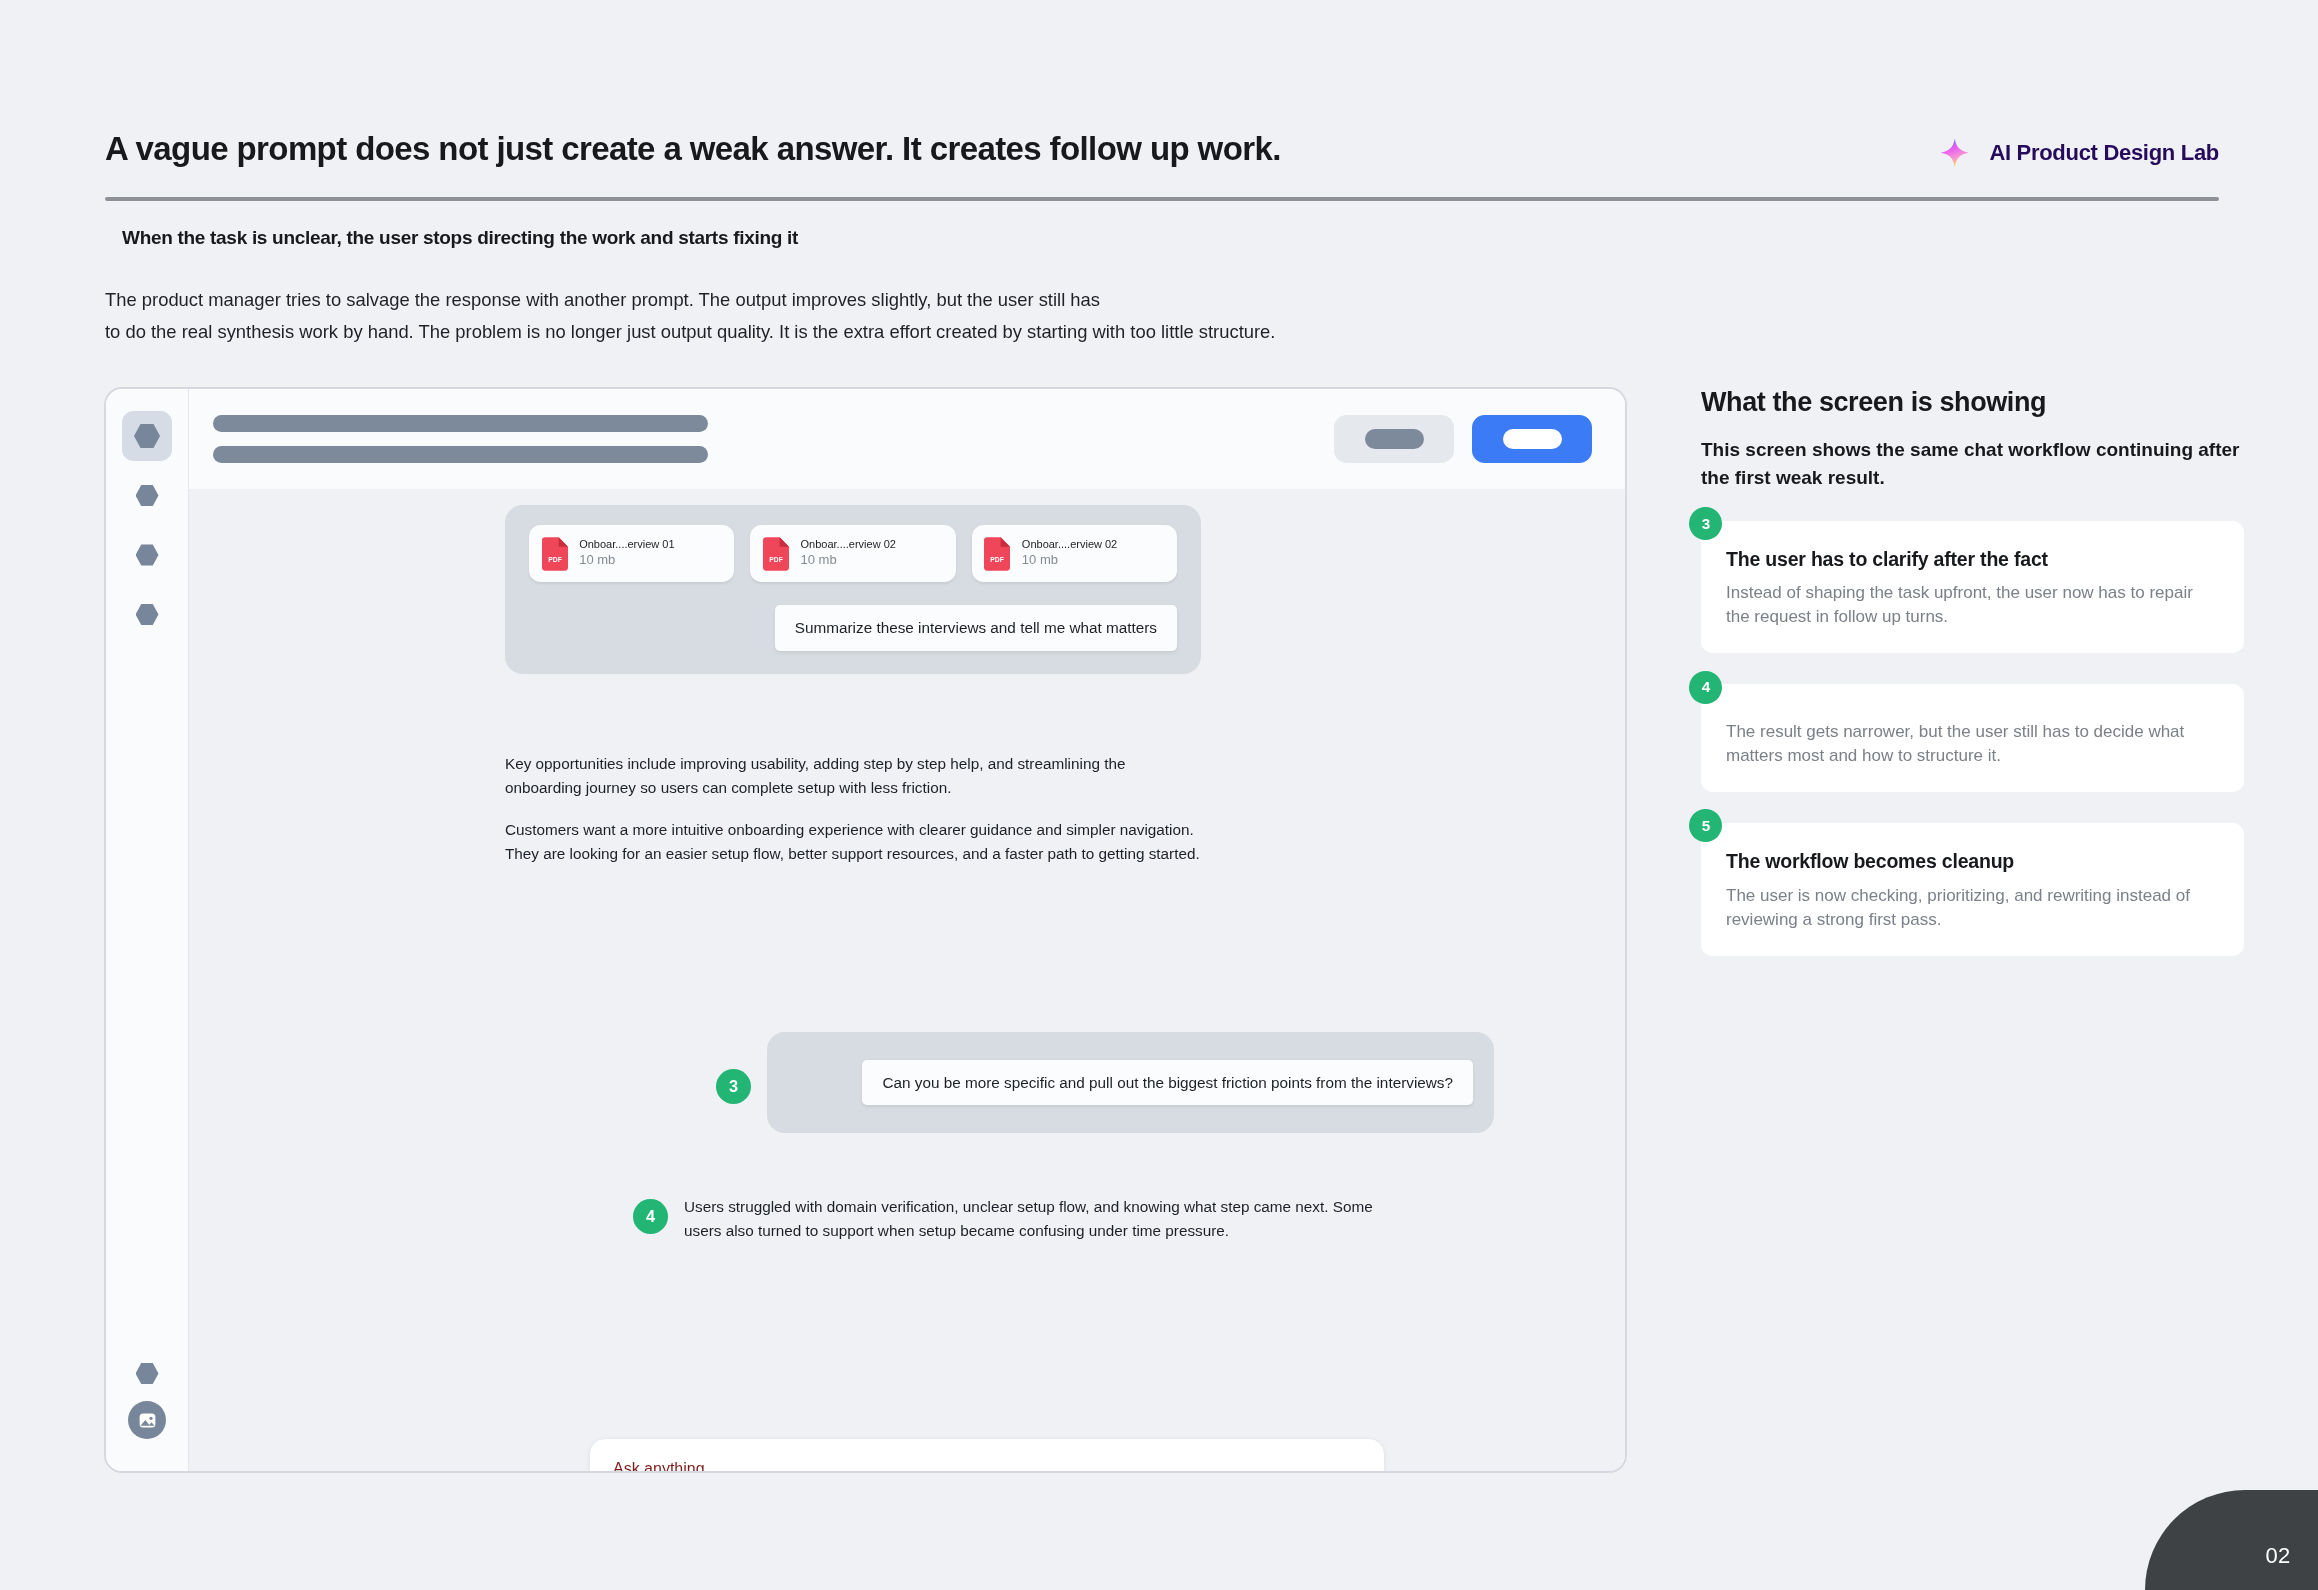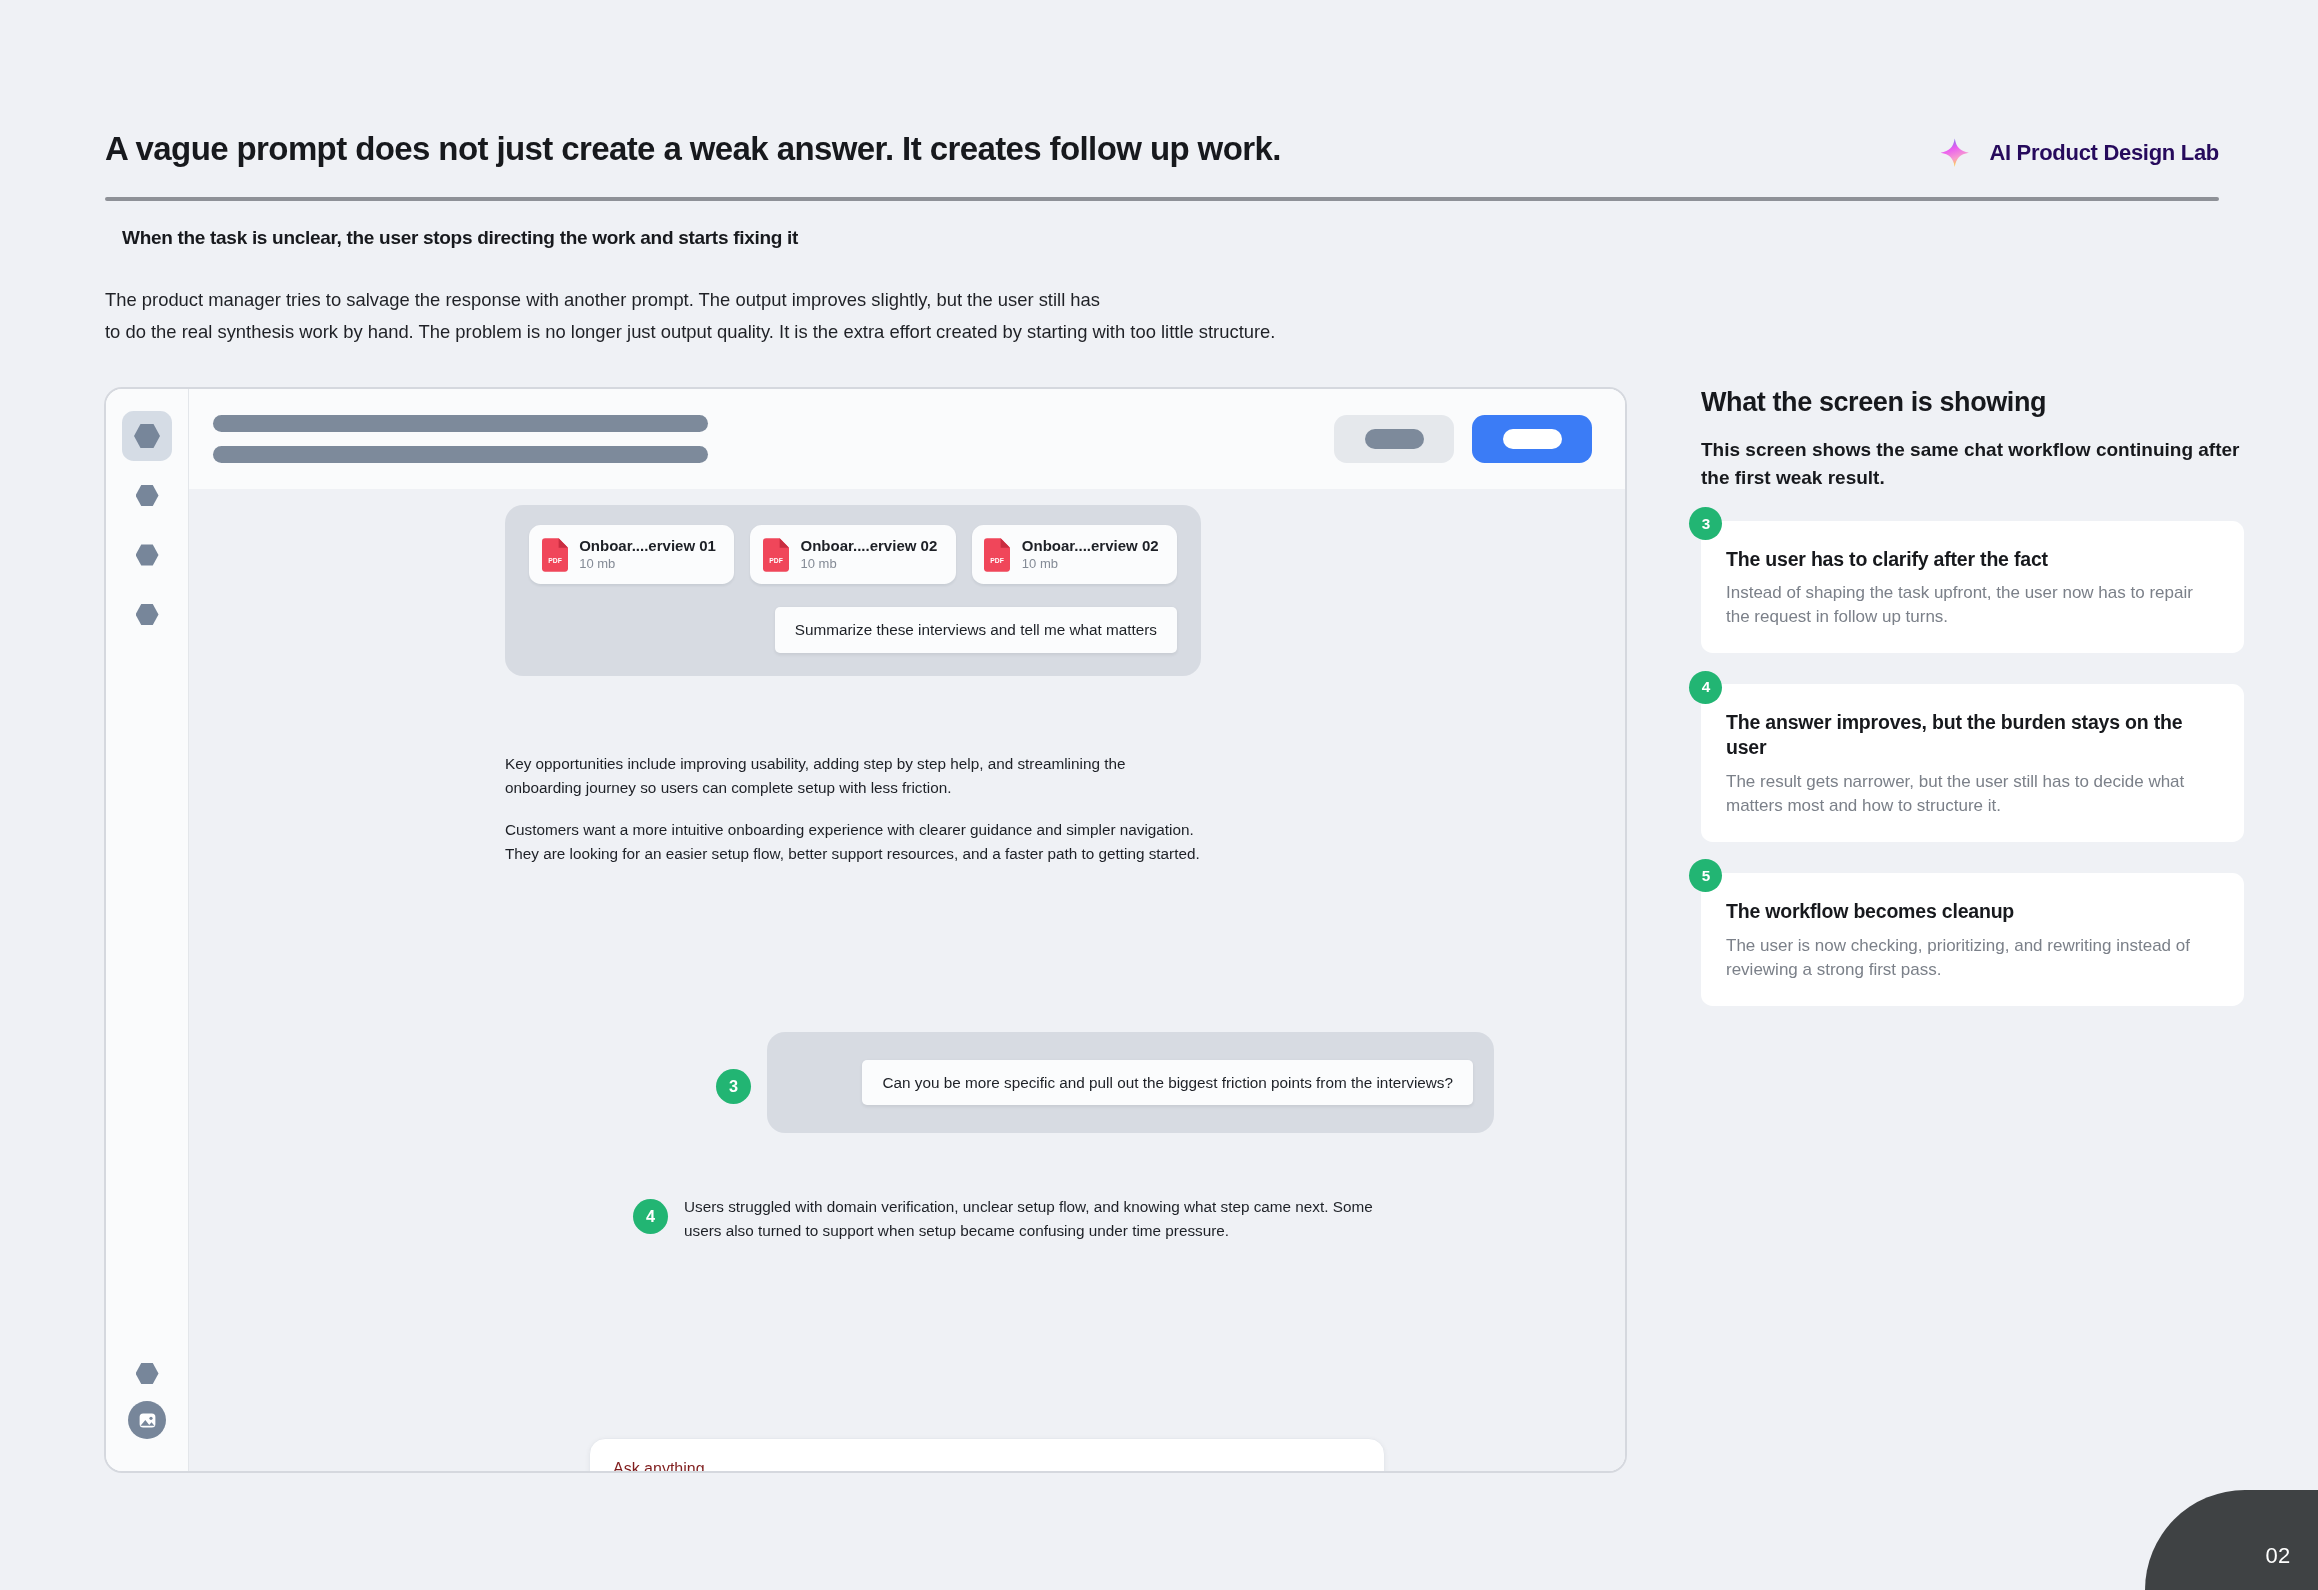--- a/index.html
+++ b/index.html
@@ -79,21 +79,21 @@
     position:absolute; left:316px; top:16px; width:696px;
     background:#d7dbe2; border-radius:18px; padding:20px 24px 23px 24px;
   }
   .file-row { display:flex; gap:16px; }
   .file-card {
     flex:1; background:#fbfcfd; border-radius:11.6px; padding:11.6px 12.6px;
     display:flex; align-items:center; gap:11.6px; box-shadow:0 1.1px 2.6px rgba(20,25,40,.07);
   }
   .pdf-glyph { width:26px; height:34px; flex:0 0 26px; position:relative; }
   .file-meta { min-width:0; }
-  .file-name { font-size:15px; color:#1d2026; white-space:nowrap; line-height:1.22;font-weight:bold; }
+  .file-name { font-size:11px; color:#1d2026; white-space:nowrap; line-height:1.22; }
   .file-size { font-size:13px; color:#848b96; line-height:1.3; margin-top:1.1px; }
   .user-bubble {
     margin-top:23px; margin-left:auto; width:fit-content; max-width:96%;
     background:#fbfcfd; border-radius:5px; padding:13.7px 20px;
     font-size:15.3px; color:#1d2026; box-shadow:0 1.1px 3.2px rgba(20,25,40,.08);
   }
 
   .ai-block { position:absolute; font-size:15.3px; line-height:1.58; color:#1d2026; }
   .ai-block p + p { margin-top:18px; }
 
@@ -290,21 +290,20 @@
   <div class="rp-cards">
 
     <div class="rp-card">
       <div class="rp-badge">3</div>
       <h3>The user has to clarify after the fact</h3>
       <p>Instead of shaping the task upfront, the user now has to repair the request in follow up turns.</p>
     </div>
 
     <div class="rp-card">
       <div class="rp-badge">4</div>
-      <h3>The answer improves, but the burden stays on the user</h3>
       <p>The result gets narrower, but the user still has to decide what matters most and how to structure it.</p>
     </div>
 
     <div class="rp-card">
       <div class="rp-badge">5</div>
       <h3>The workflow becomes cleanup</h3>
       <p>The user is now checking, prioritizing, and rewriting instead of reviewing a strong first pass.</p>
     </div>
 
   </div>

